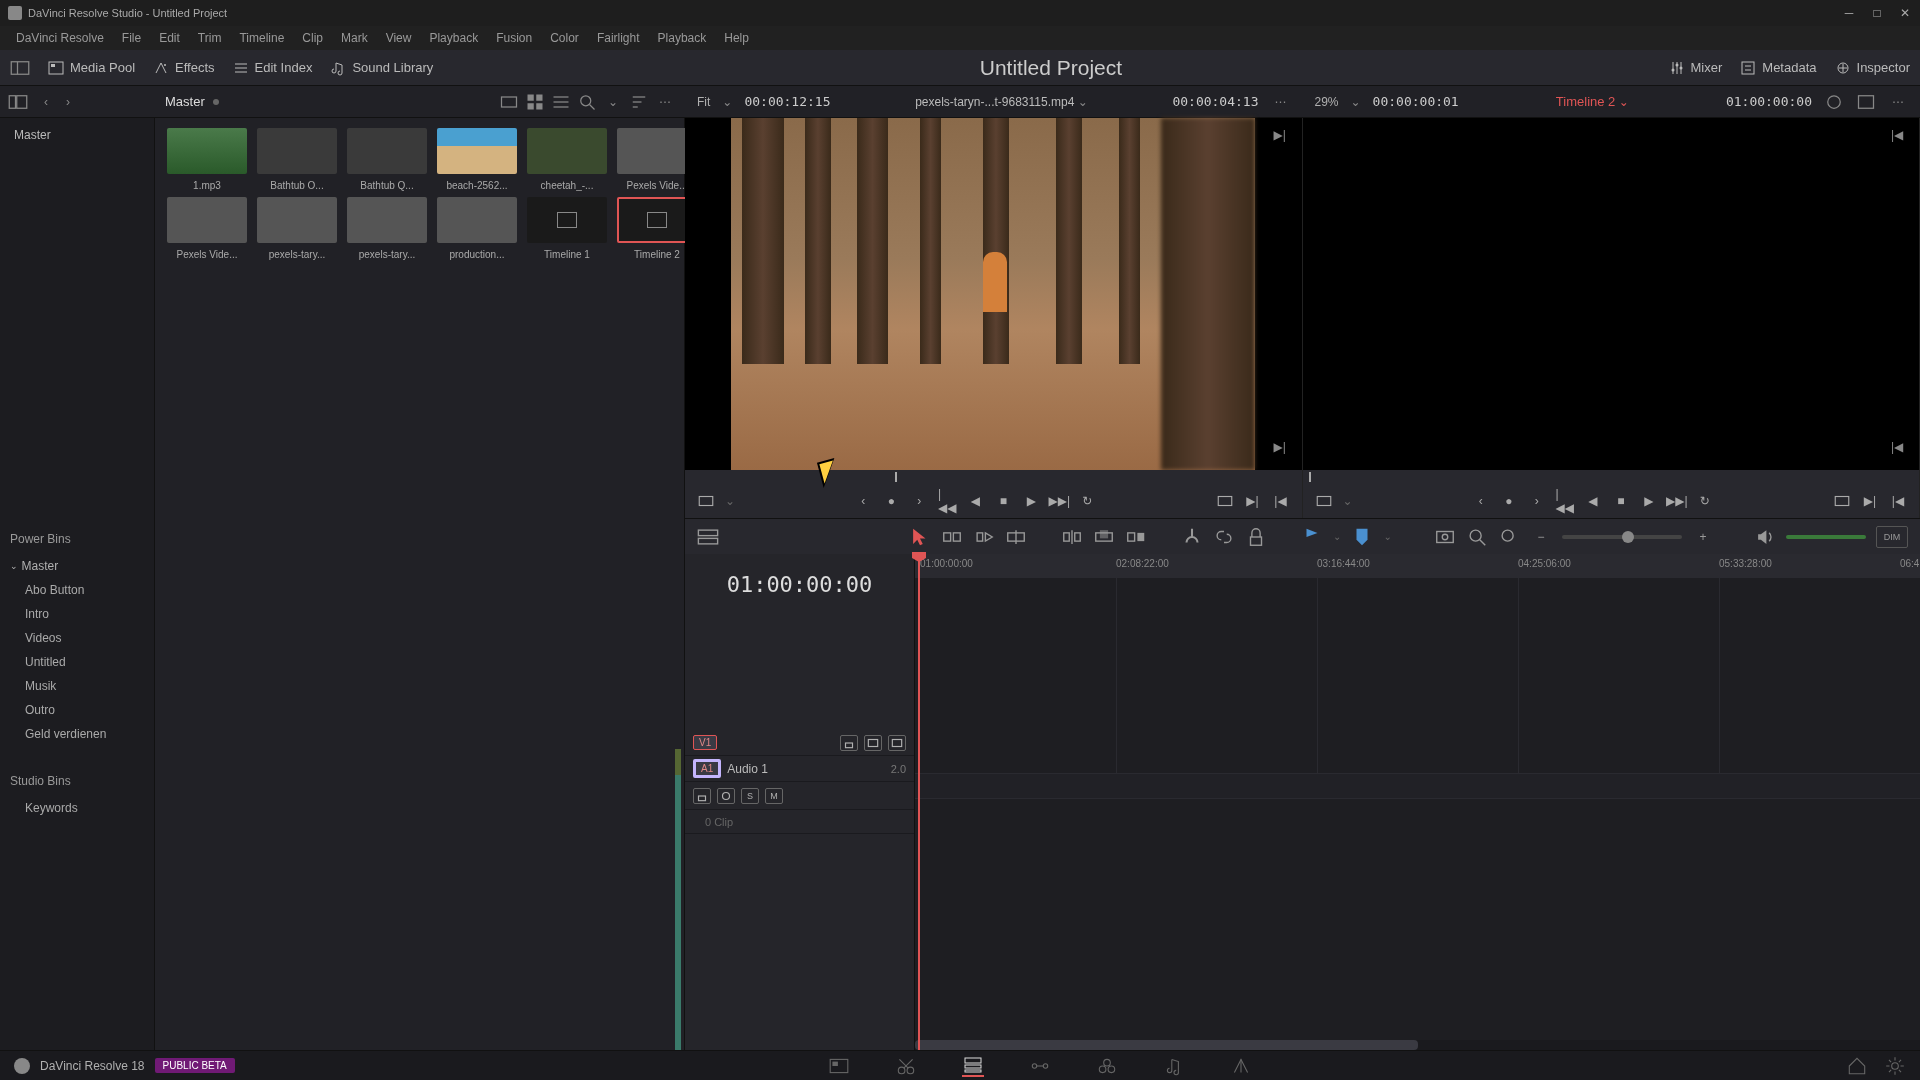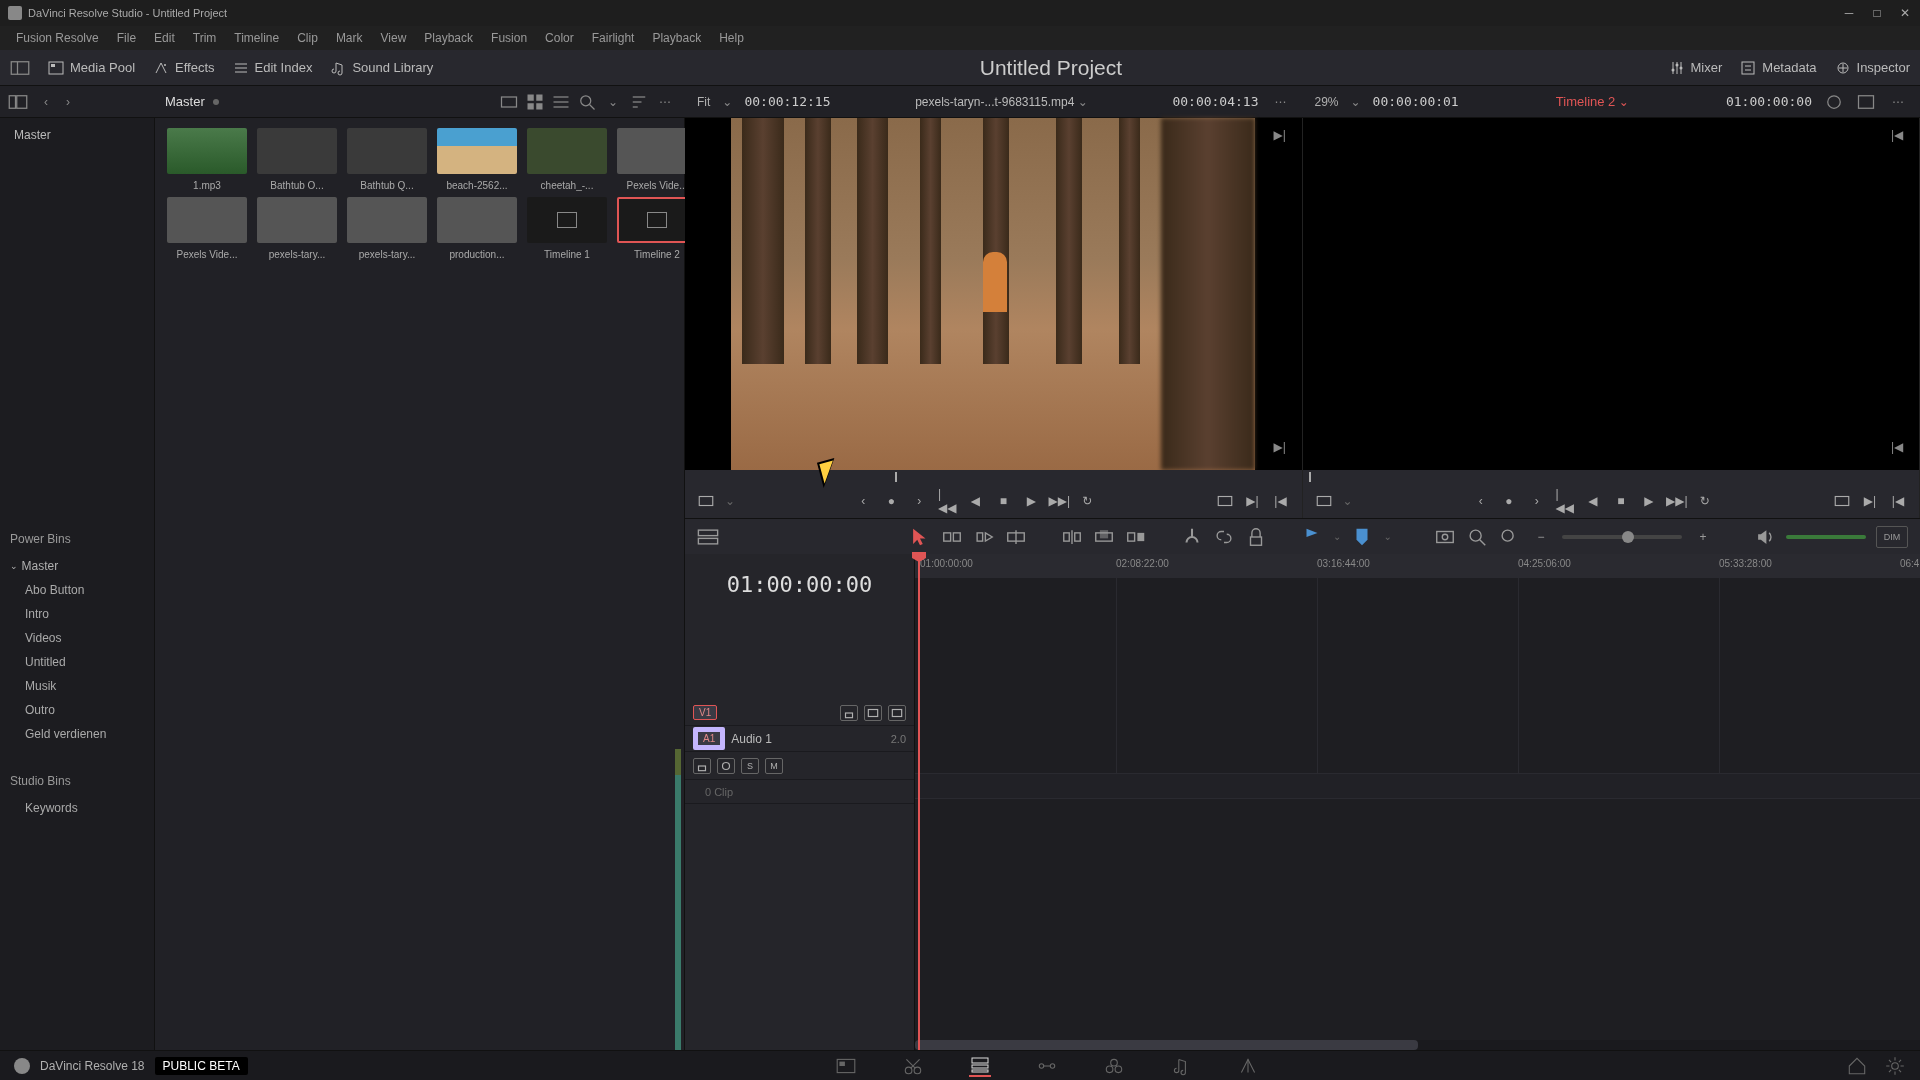--- a/index.html
+++ b/index.html
@@ -100,42 +100,42 @@
 .tl-tracks { flex: 1; position: relative; }
 .tl-ruler { height: 24px; background: #2a2a30; display: flex; position: relative; font-size: 10px; color: #888; }
 .ruler-tick { position: absolute; top: 4px; }
 .playhead { position: absolute; left: 0; top: 0; width: 2px; height: 100%; background: #e05555; z-index: 10; }
 .playhead-top { position: absolute; top: -2px; left: -6px; width: 14px; height: 10px; background: #e05555; clip-path: polygon(0 0, 100% 0, 100% 60%, 50% 100%, 0 60%); }
 .tl-track-area { position: relative; height: calc(100% - 24px); }
 .tl-grid-line { position: absolute; top: 0; bottom: 0; width: 1px; background: #2a2a30; }
 
 
 .track-header { display: flex; align-items: center; padding: 4px 8px; border-bottom: 1px solid #1a1a1e; gap: 6px; }
-.track-header.video { height: 26px; margin-top: 86px; }
+.track-header.video { height: 26px; margin-top: 116px; }
 .track-header.audio { height: 26px; }
 .track-header.audio-ctrl { height: 28px; }
 .track-header.clip-count { height: 24px; padding-left: 20px; color: #666; font-size: 11px; }
 .track-badge { padding: 1px 5px; font-size: 10px; border-radius: 2px; }
 .badge-v { background: #3a3a44; color: #e08888; border: 1px solid #e05555; }
-.badge-a { background: #3a3a44; color: #e08888; border: 5px solid #c4b5fd; }
+.badge-a { background: #3a3a44; color: #e08888; border: 3px solid #c4b5fd; }
 .track-icon { width: 18px; height: 16px; border: 1px solid #666; border-radius: 2px; display: flex; align-items: center; justify-content: center; font-size: 9px; cursor: pointer; }
 .track-name { font-size: 12px; color: #bbb; flex: 1; }
 .track-val { font-size: 11px; color: #777; }
 .track-side { position: absolute; left: -10px; top: 0; bottom: 0; width: 6px; }
 .side-v { background: #556633; height: 26px; top: 195px; }
 .side-a { background: #3a7a6a; top: 221px; bottom: 0; }
 
 
 .tl-hscroll { position: absolute; bottom: 0; left: 0; right: 0; height: 10px; background: #1a1a1e; }
 .tl-hscroll-thumb { position: absolute; left: 0; width: 50%; height: 100%; background: #3a3a42; border-radius: 4px; }
 
 
 .bottombar { height: 30px; background: #1a1a1e; display: flex; align-items: center; justify-content: space-between; padding: 0 14px; border-top: 1px solid #111; }
 .bottom-left { display: flex; align-items: center; gap: 10px; }
-.beta-badge { background: #000000; color: #fff; padding: 2px 8px; font-size: 12px; border-radius: 2px; }
+.beta-badge { background: #701a75; color: #fff; padding: 2px 8px; font-size: 10px; border-radius: 2px; }
 .bottom-center { display: flex; gap: 45px; }
 .page-icon { width: 22px; height: 22px; cursor: pointer; color: #666; display: flex; align-items: center; justify-content: center; }
 .page-icon.active { color: #ddd; border-bottom: 2px solid #e05555; }
 .bottom-right { display: flex; gap: 16px; }
 
 
 .cursor { position: absolute; left: 820px; top: 460px; z-index: 999; pointer-events: none; }
 .cursor-arrow { width: 0; height: 0; border-left: 18px solid #000; border-bottom: 26px solid transparent; transform: rotate(-15deg); position: relative; }
 .cursor-arrow::before { content: ""; position: absolute; left: -16px; top: 2px; border-left: 14px solid #ffd040; border-bottom: 20px solid transparent; }
 
@@ -150,21 +150,21 @@
     <div class="titlebar-title">DaVinci Resolve Studio - Untitled Project</div>
   </div>
   <div class="titlebar-controls">
     <div class="win-btn">─</div>
     <div class="win-btn">□</div>
     <div class="win-btn">✕</div>
   </div>
 </div>
 
 <div class="menubar">
-  <div class="menu-item">Fusion Resolve</div>
+  <div class="menu-item">DaVinci Resolve</div>
   <div class="menu-item">File</div>
   <div class="menu-item">Edit</div>
   <div class="menu-item">Trim</div>
   <div class="menu-item">Timeline</div>
   <div class="menu-item">Clip</div>
   <div class="menu-item">Mark</div>
   <div class="menu-item">View</div>
   <div class="menu-item">Playback</div>
   <div class="menu-item">Fusion</div>
   <div class="menu-item">Color</div>

